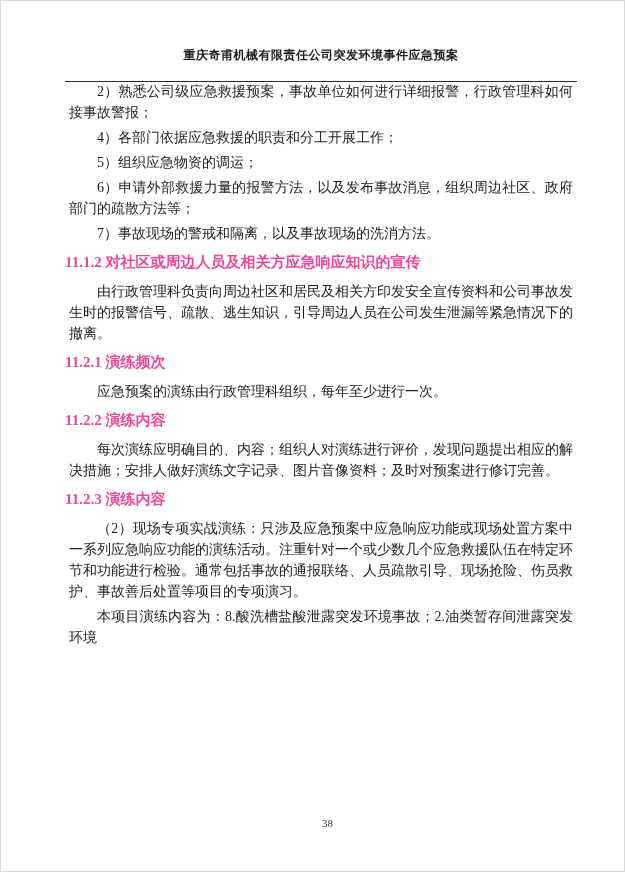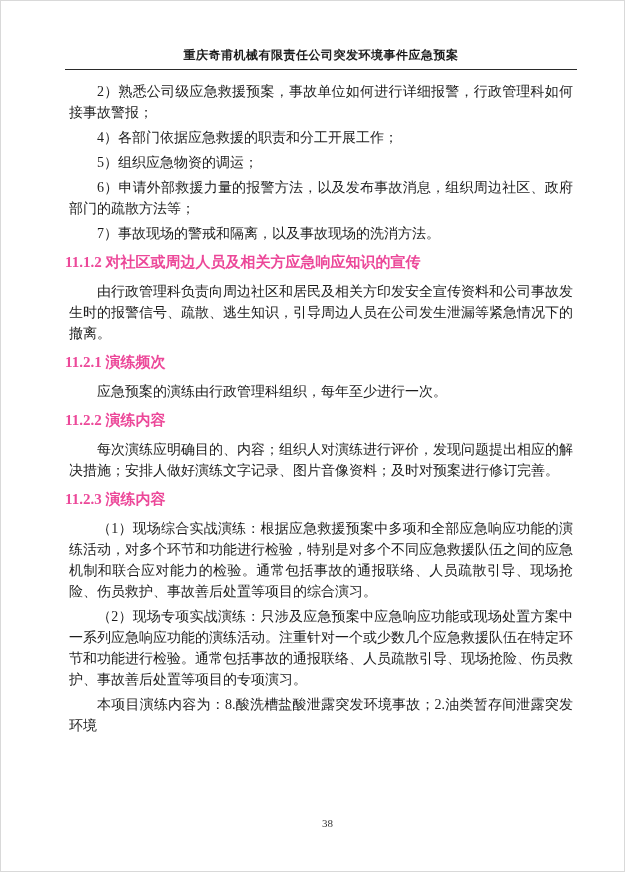--- a/index.html
+++ b/index.html
@@ -20,21 +20,21 @@
   }
   .doc-header {
     position: absolute;
     top: 46px;
     left: 64px;
     width: 512px;
     text-align: center;
     font-size: 12px;
     font-weight: 700;
     letter-spacing: 0.5px;
-    padding-bottom: 5px;
+    padding-bottom: 17px;
     border-bottom: 1.5px solid #2a2a2a;
   }
   .doc-body {
     position: absolute;
     top: 76px;
     left: 64px;
     width: 512px;
   }
   .para {
     margin: 4px;
@@ -88,20 +88,19 @@
     <p class="para">由行政管理科负责向周边社区和居民及相关方印发安全宣传资料和公司事故发生时的报警信号、疏散、逃生知识，引导周边人员在公司发生泄漏等紧急情况下的撤离。</p>
 
 
     <h3 class="h3">11.2.1 演练频次</h3>
     <p class="para">应急预案的演练由行政管理科组织，每年至少进行一次。</p>
 
     <h3 class="h3">11.2.2 演练内容</h3>
     <p class="para">每次演练应明确目的、内容；组织人对演练进行评价，发现问题提出相应的解决措施；安排人做好演练文字记录、图片音像资料；及时对预案进行修订完善。</p>
 
     <h3 class="h3">11.2.3 演练内容</h3>
-    <p class="para">（1）现场综合实战演练：根据应急救援预案中多项和全部应急响应功能的演练活动，对多个环节和功能进行检验，特别是对多个不同应急救援队伍之间的应急机制和联合应对能力的检验。通常包括事故的通报联络、人员疏散引导、现场抢险、伤员救护、事故善后处置等项目的综合演习。</p>
     <p class="para">（2）现场专项实战演练：只涉及应急预案中应急响应功能或现场处置方案中一系列应急响应功能的演练活动。注重针对一个或少数几个应急救援队伍在特定环节和功能进行检验。通常包括事故的通报联络、人员疏散引导、现场抢险、伤员救护、事故善后处置等项目的专项演习。</p>
     <p class="para">本项目演练内容为：8.酸洗槽盐酸泄露突发环境事故；2.油类暂存间泄露突发环境</p>
   </div>
 
   <div class="page-number">38</div>
 
 </div>
 
 </body></html>

